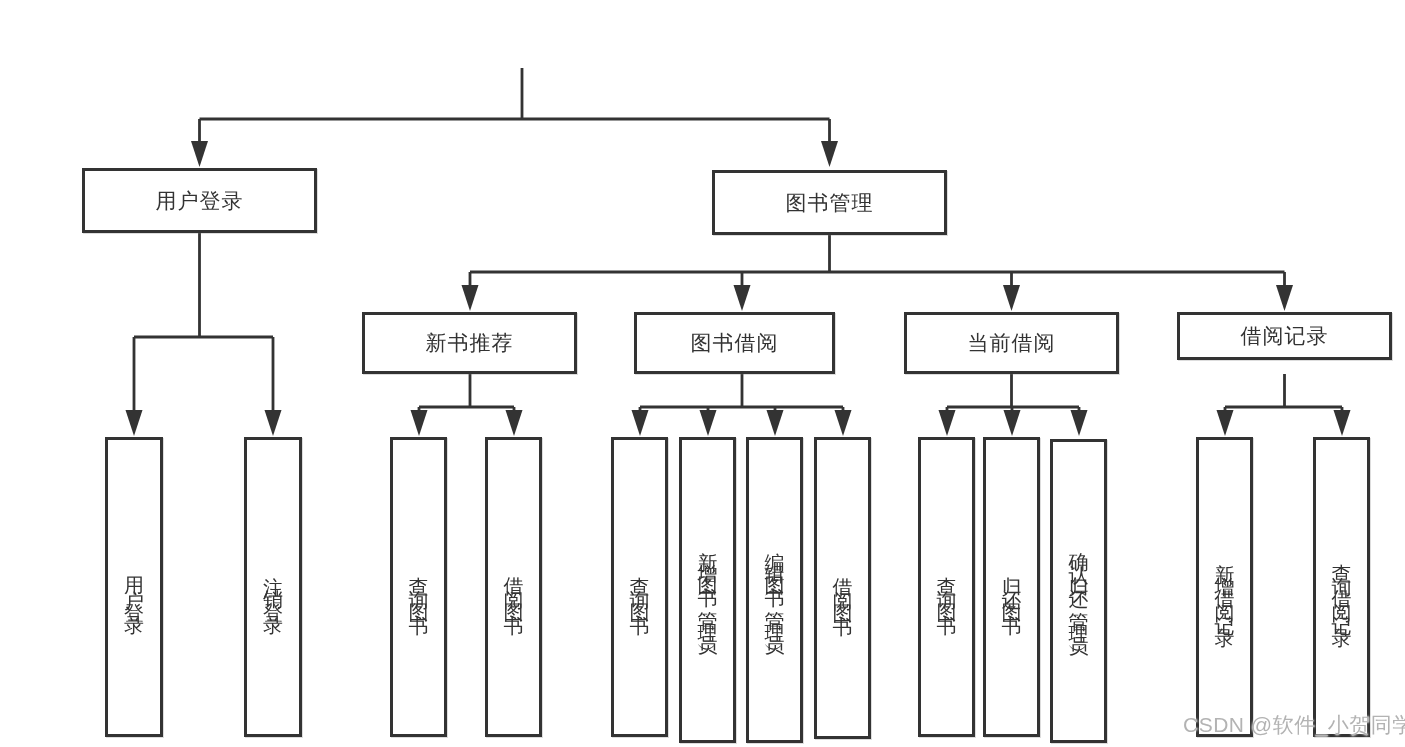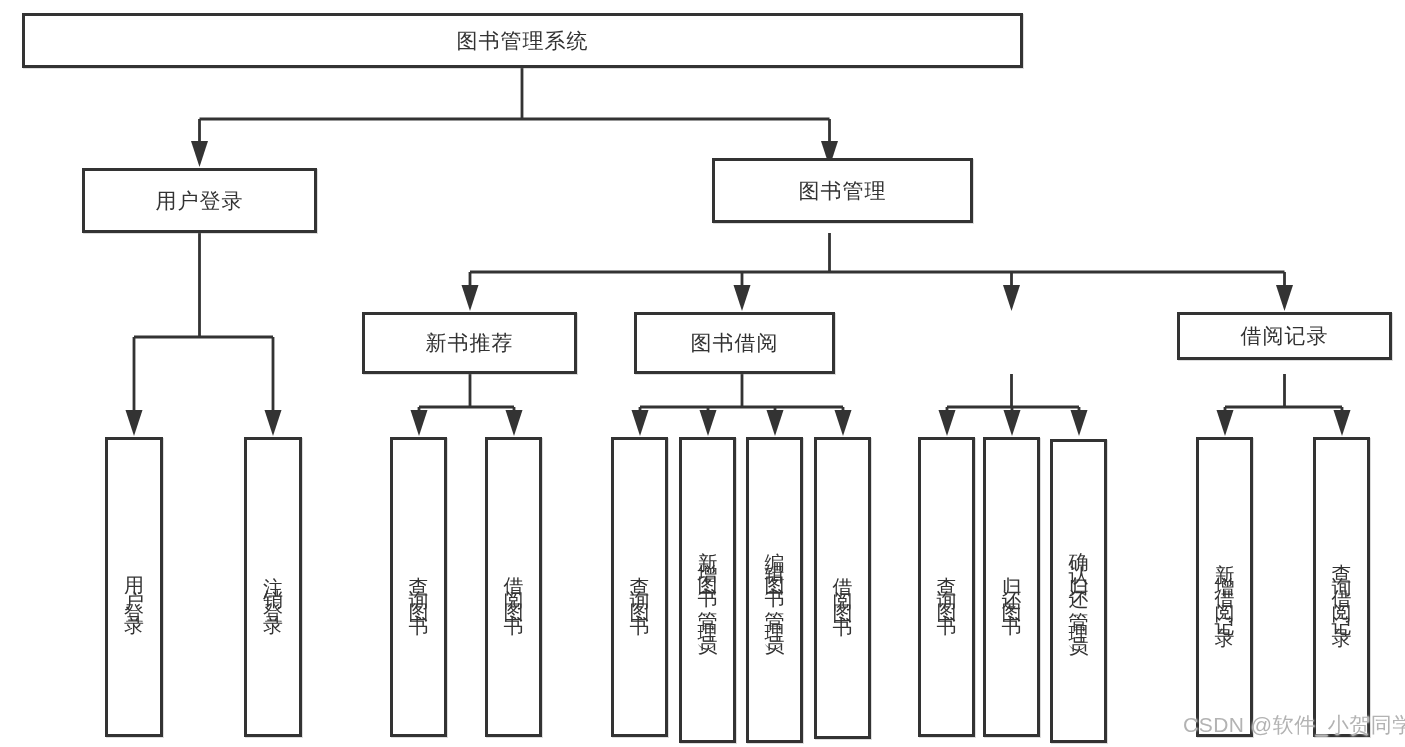--- a/index.html
+++ b/index.html
@@ -96,36 +96,36 @@
       <polygon stroke="none" points="1070.5,410 1087.5,410 1079,436"></polygon>
     </g>
 
     <g stroke="#333333" stroke-width="2.8" fill="#333333">
       <path fill="none" d="M1284.5 374 V407 M1225 407 H1342 M1225 407 V414 M1342 407 V414"></path>
       <polygon stroke="none" points="1216.5,410 1233.5,410 1225,436"></polygon>
       <polygon stroke="none" points="1333.5,410 1350.5,410 1342,436"></polygon>
     </g>
   </svg>
 
-  <div class="box hbox" style="left:22px;top:13px;width:1001px;height:55px">
-    <span class="lbl">图书管理系统</span>
-  </div>
 
   <div class="box hbox" style="left:82px;top:168px;width:235px;height:65px">
     <span class="lbl">用户登录</span>
   </div>
-  <div class="box hbox" style="left:712px;top:158px;width:261px;height:65px">
+  <div class="box hbox" style="left:712px;top:170px;width:235px;height:65px">
     <span class="lbl">图书管理</span>
   </div>
 
   <div class="box hbox" style="left:362px;top:312px;width:215px;height:62px">
     <span class="lbl">新书推荐</span>
   </div>
   <div class="box hbox" style="left:634px;top:312px;width:201px;height:62px">
     <span class="lbl">图书借阅</span>
+  </div>
+  <div class="box hbox" style="left:904px;top:312px;width:215px;height:62px">
+    <span class="lbl">当前借阅</span>
   </div>
   <div class="box hbox" style="left:1177px;top:312px;width:215px;height:48px">
     <span class="lbl">借阅记录</span>
   </div>
 
   <div class="box vbox" style="left:105px;top:437px;width:58px;height:300px">
     <span class="vlbl">用户登录</span>
   </div>
   <div class="box vbox" style="left:244px;top:437px;width:58px;height:300px">
     <span class="vlbl">注销登录</span>

